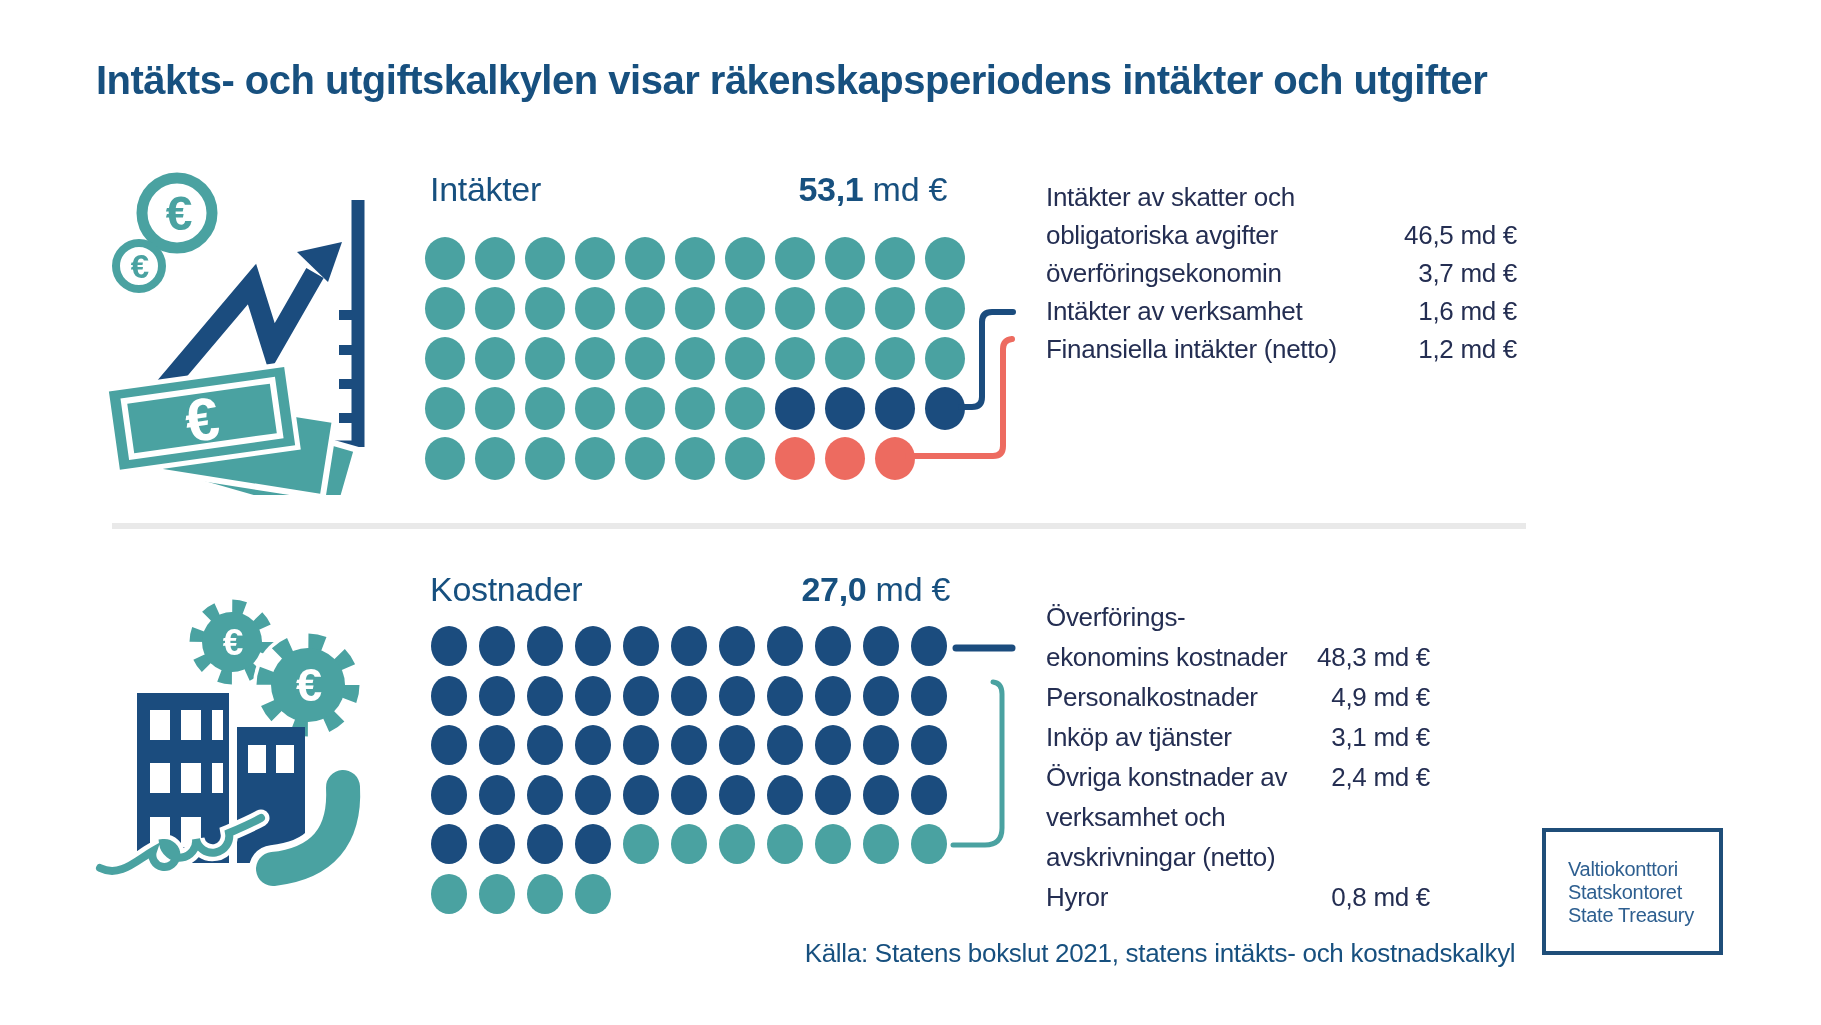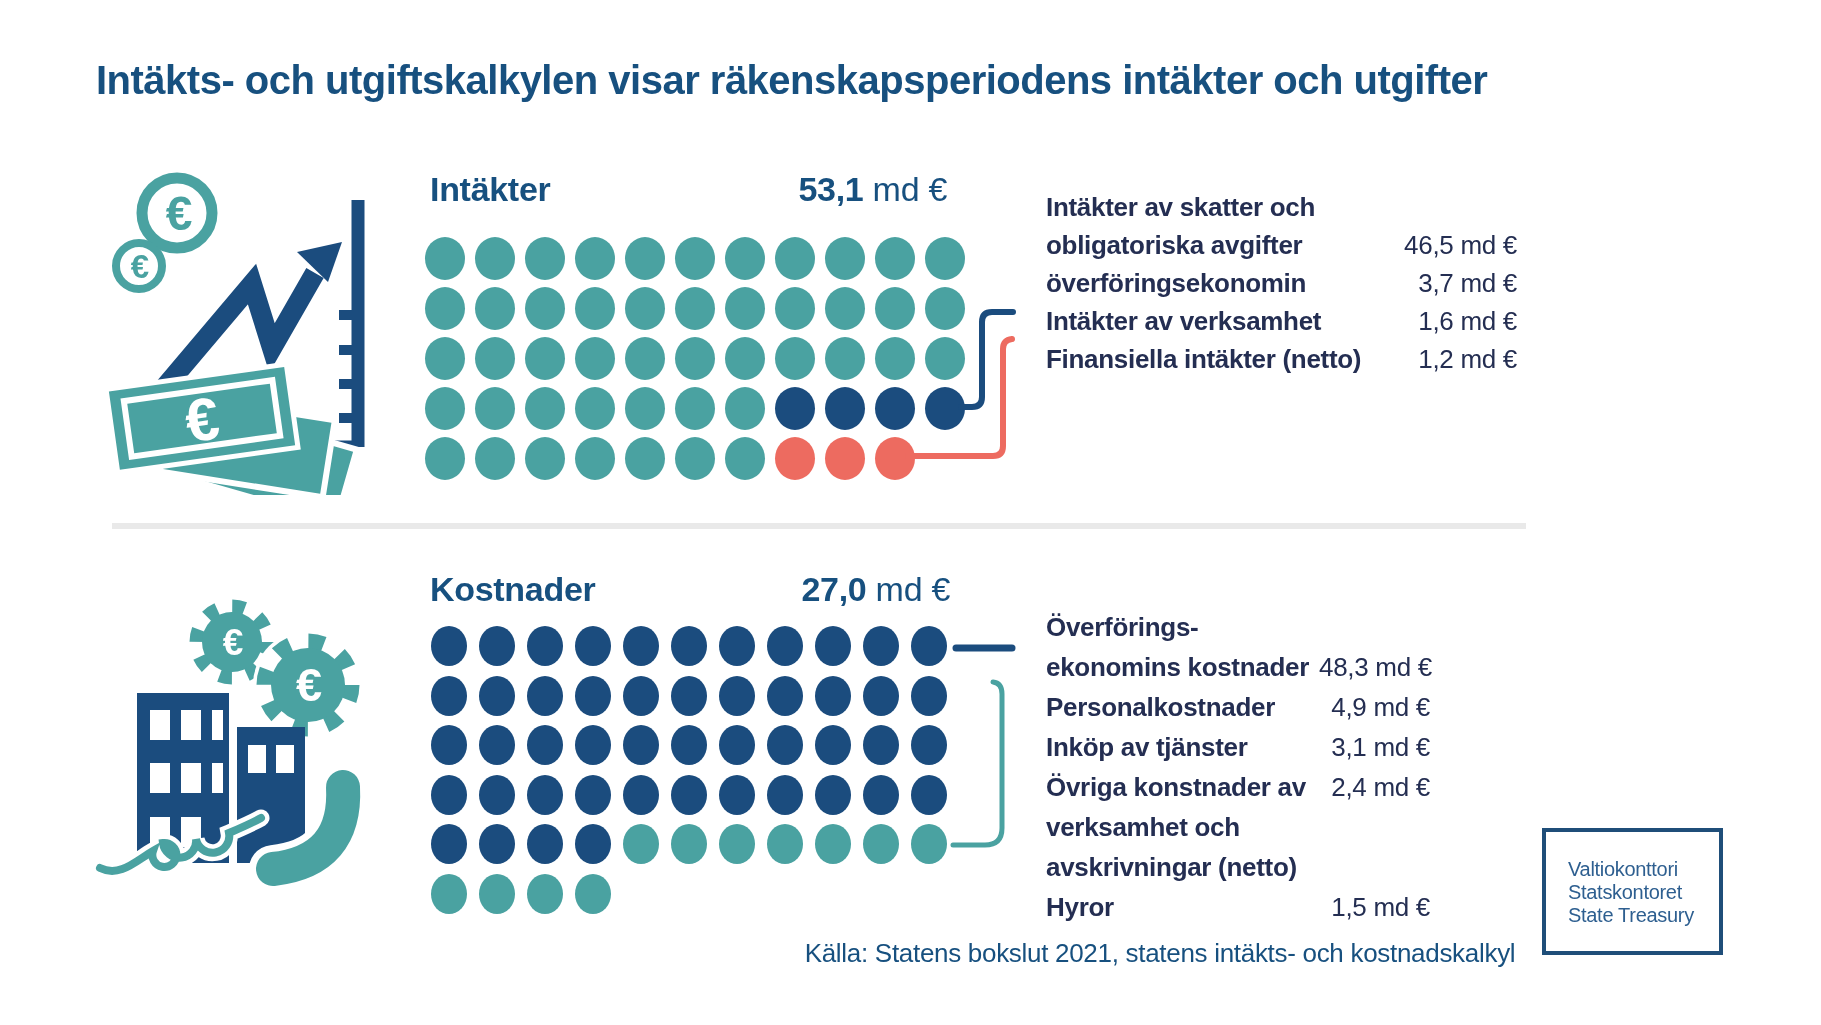--- a/index.html
+++ b/index.html
@@ -9,34 +9,34 @@
   }
   .abs{position:absolute;}
   .page-title{
     left:96px;top:58px;width:1500px;
     font-size:40px;font-weight:bold;color:#17507F;letter-spacing:-0.5px;
   }
   .section-header{
     display:flex;justify-content:space-between;align-items:baseline;
     font-size:34px;color:#17507F;letter-spacing:-0.3px;
   }
-  .section-header .hlabel{font-weight:bold;}
+  .section-header .hlabel{font-weight:normal;}
   .section-header .hvalue .num{font-weight:bold;}
   .section-header .hvalue .unit{font-weight:normal;}
   #income-header{left:430px;top:170px;width:517px;}
   #costs-header{left:430px;top:570px;width:520px;}
   .dotgrid{position:absolute;}
   .dot{position:absolute;border-radius:50%;}
   .legend{position:absolute;color:#242E52;font-size:26px;letter-spacing:-0.3px;}
   .lrow{display:flex;justify-content:space-between;align-items:baseline;}
   #income-legend{left:1046px;top:182px;width:471px;}
   #income-legend .lrow{height:38px;}
   #costs-legend{left:1046px;top:602px;width:384px;}
   #costs-legend .lrow{height:40px;}
-  .lrow .llabel{font-weight:bold;white-space:nowrap;margin-top:10px;}
+  .lrow .llabel{font-weight:normal;white-space:nowrap;}
   .lrow .lvalue{font-weight:normal;white-space:nowrap;padding-left:10px;}
   .divider{left:112px;top:523px;width:1414px;height:6px;background:#E9E9E9;}
   .source{
     left:750px;top:938px;width:820px;text-align:center;
     font-size:26px;color:#17507F;letter-spacing:-0.3px;
   }
   .logo-box{
     left:1542px;top:828px;width:181px;height:127px;
     border:4px solid #1F4E79;box-sizing:border-box;
     padding:26px 0 0 22px;
@@ -293,21 +293,21 @@
   <div class="lrow">
       <span class="llabel">verksamhet och</span>
       <span class="lvalue"></span>
     </div>
   <div class="lrow">
       <span class="llabel">avskrivningar (netto)</span>
       <span class="lvalue"></span>
     </div>
   <div class="lrow">
       <span class="llabel">Hyror</span>
-      <span class="lvalue">1,5 md €</span>
+      <span class="lvalue">0,8 md €</span>
     </div>
 </div>
 
 <svg class="abs overlay" width="1821" height="1025" viewBox="0 0 1821 1025">
   <path d="M961 407 L972 407 Q982 407 982 397 L982 322 Q982 312 992 312 L1013 312" stroke="#1B4C7E" stroke-width="6" fill="none" stroke-linecap="round"></path>
   <path d="M908 456 L993 456 Q1003 456 1003 446 L1003 349 Q1003 340 1012 339" stroke="#ED6B60" stroke-width="6" fill="none" stroke-linecap="round"></path>
   <path d="M956 648 L1012 648" stroke="#1B4C7E" stroke-width="7" fill="none" stroke-linecap="round"></path>
   <path d="M953 845 L985 845 Q1002 845 1002 828 L1002 694 Q1002 683 993 682" stroke="#4AA2A1" stroke-width="5" fill="none" stroke-linecap="round"></path>
 </svg>
 

